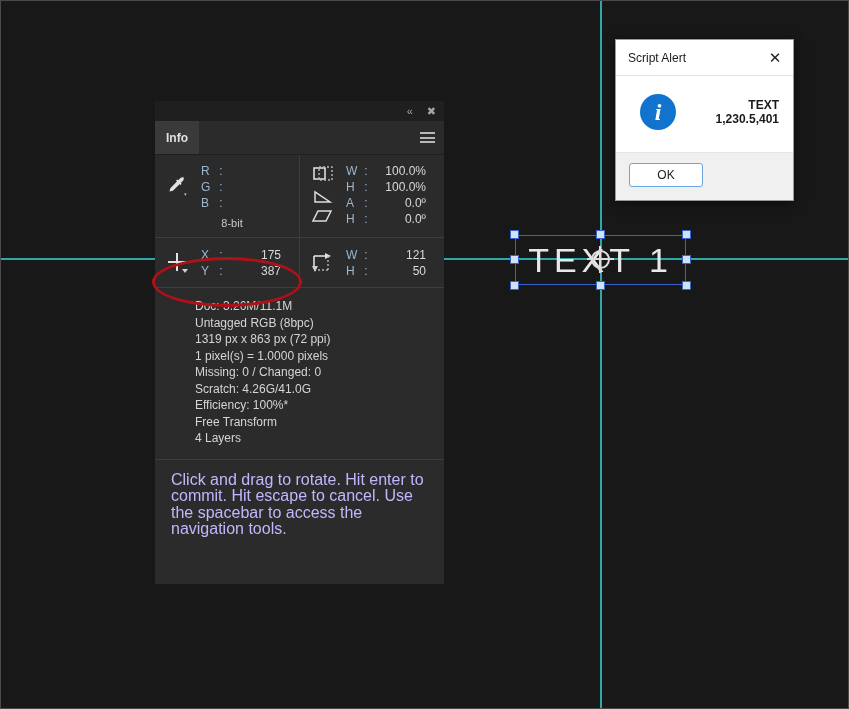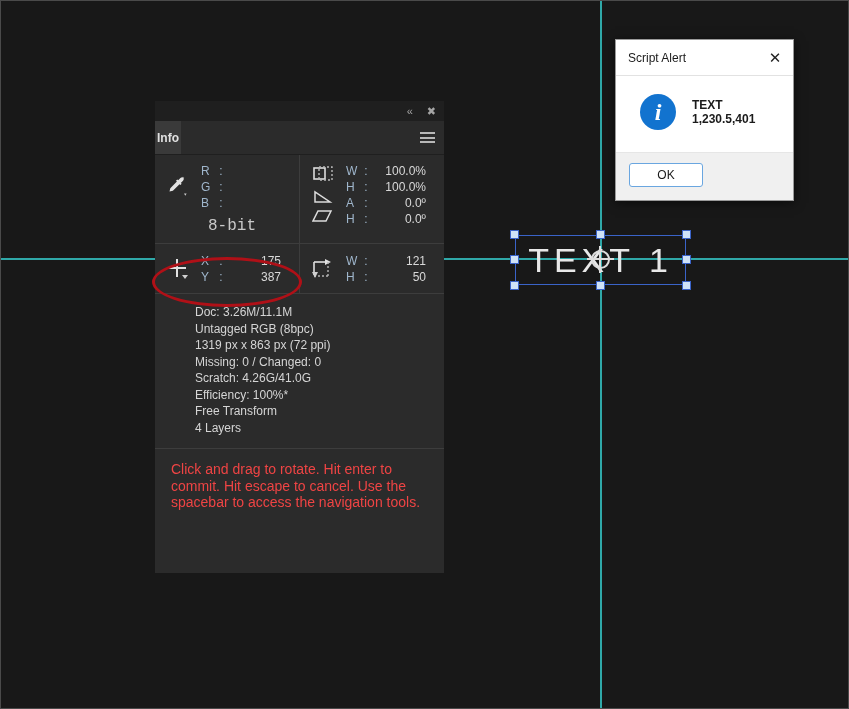--- a/index.html
+++ b/index.html
@@ -138,21 +138,21 @@
   }
   .panel-tabrow {
     height: 33px;
     background: #2b2b2b;
     display: flex;
     align-items: stretch;
     border-bottom: 1px solid #1f1f1f;
     position: relative;
   }
   .panel-tab {
-    width: 26px;
+    width: 44px;
     background: #3a3a3a;
     display: flex;
     align-items: center;
     justify-content: center;
     font-size: 12px;
     font-weight: bold;
     color: #e0e0e0;
   }
   .panel-menu-btn {
     position: absolute;
@@ -209,42 +209,41 @@
     width: 12px;
     color: #9fb6cc;
     text-align: center;
   }
   .val {
     color: #d9d9d9;
     text-align: right;
     min-width: 54px;
   }
   .depth {
-    font-size: 16px;
+    font-size: 11px;
     color: #c8c8c8;
     text-align: center;
     padding-left: 10px;
     margin-top: 6px;
-    font-family: Liberation Mono, monospace;
   }
 
   .docinfo {
     padding: 10px 16px 12px 16px;
     font-size: 12px;
     line-height: 16.5px;
     color: #d5d5d5;
     background: #2b2b2b;
     margin-left: 24px;
   }
   .hintbox {
     border-top: 1px solid #3d3d3d;
     padding: 12px 16px 12px 16px;
-    font-size: 14px;
+    font-size: 16px;
     line-height: 16.5px;
-    color: #ef4444;
+    color: #c4b5fd;
     min-height: 100px;
     background: #2b2b2b;
   }
 
   
   .psicon { display: block; }
 
   
   .annot-ellipse {
     position: absolute;
@@ -312,20 +311,21 @@
     align-items: center;
     justify-content: center;
     flex: none;
     margin-left: 10px;
   }
   .dlg-msg {
     margin-left: 16px;
     font-size: 12px;
     color: #1b1b1b;
     font-weight: bold;
+    text-align: right;
   }
   .dlg-footer {
     background: #f0f0f0;
     padding: 10px 13px 13px 13px;
     display: flex;
     border-top: 1px solid #e6e6e6;
   }
   .dlg-ok {
     width: 72px;
     height: 22px;
@@ -508,20 +508,21 @@
         </div>
       </div>
     </div>
 
     <div class="sect-divider"></div>
 
     <div class="docinfo">
       <div>Doc: 3.26M/11.1M</div>
       <div>Untagged RGB (8bpc)</div>
       <div>1319 px x 863 px (72 ppi)</div>
+      <div>1 pixel(s) = 1.0000 pixels</div>
       <div>Missing: 0 / Changed: 0</div>
       <div>Scratch: 4.26G/41.0G</div>
       <div>Efficiency: 100%*</div>
       <div>Free Transform</div>
       <div>4 Layers</div>
     </div>
 
     <div class="hintbox">Click and drag to rotate. Hit enter to commit. Hit escape to cancel. Use the spacebar to access the navigation tools.</div>
   </div>
 

